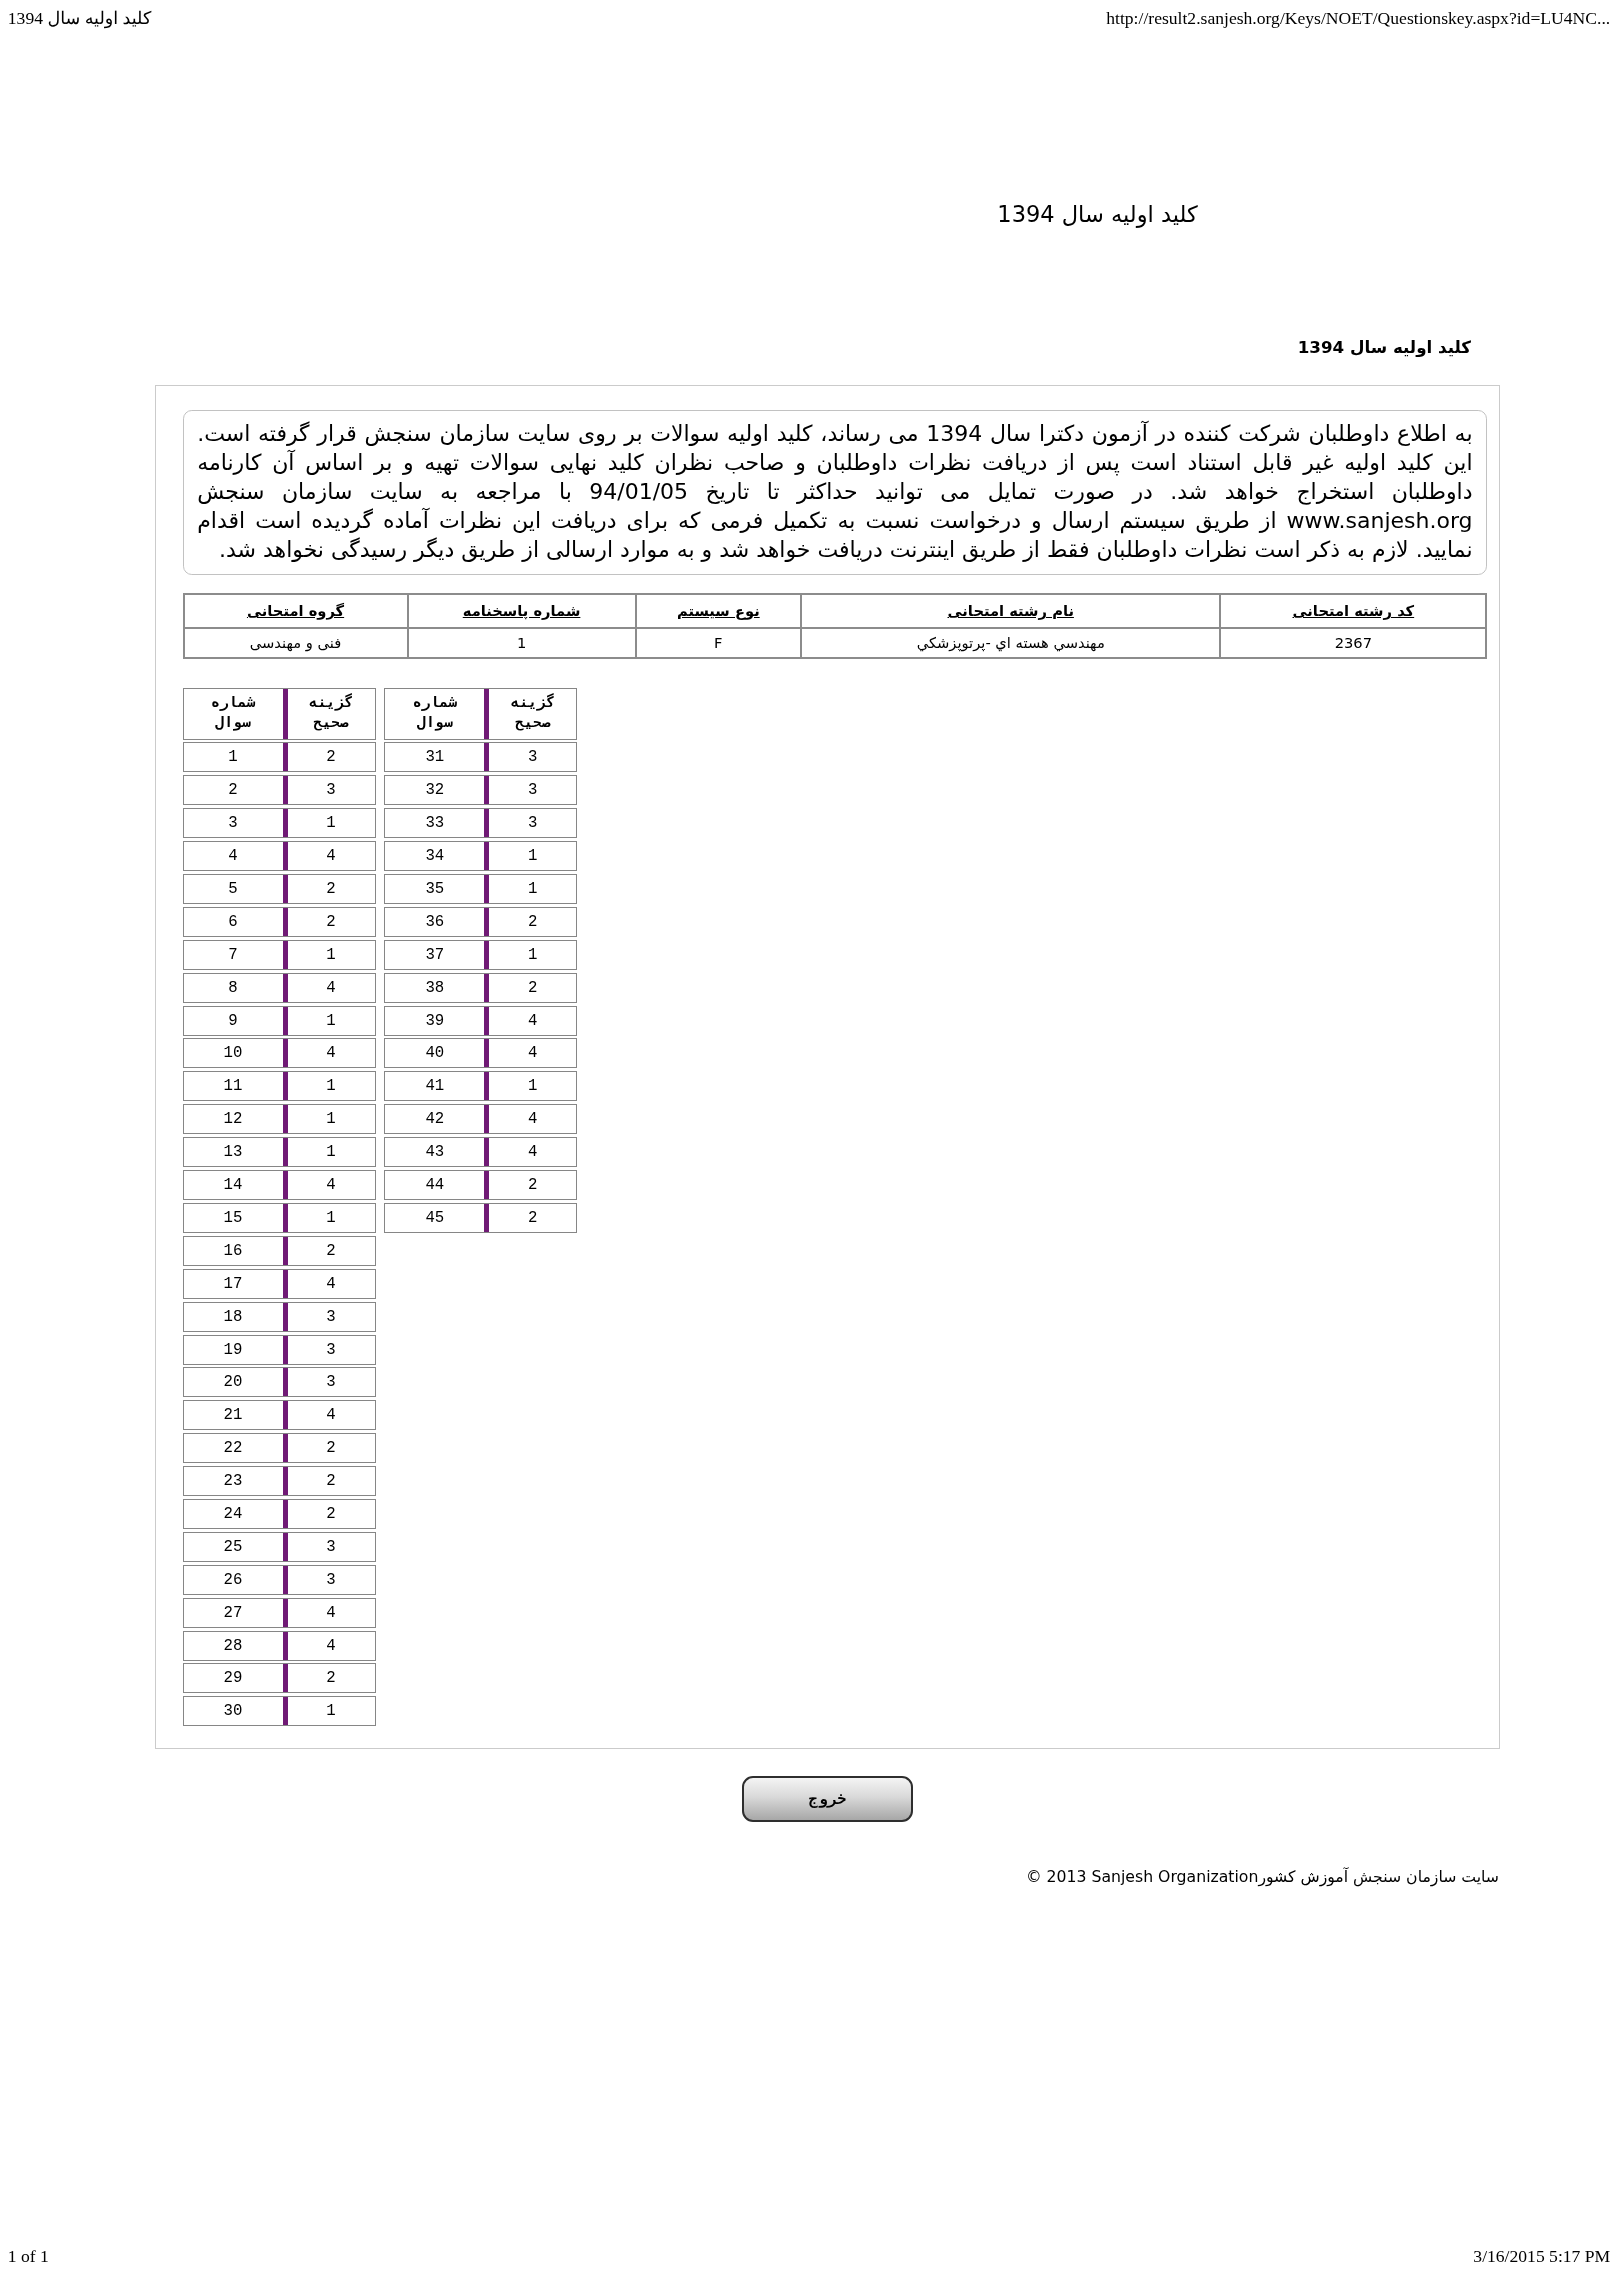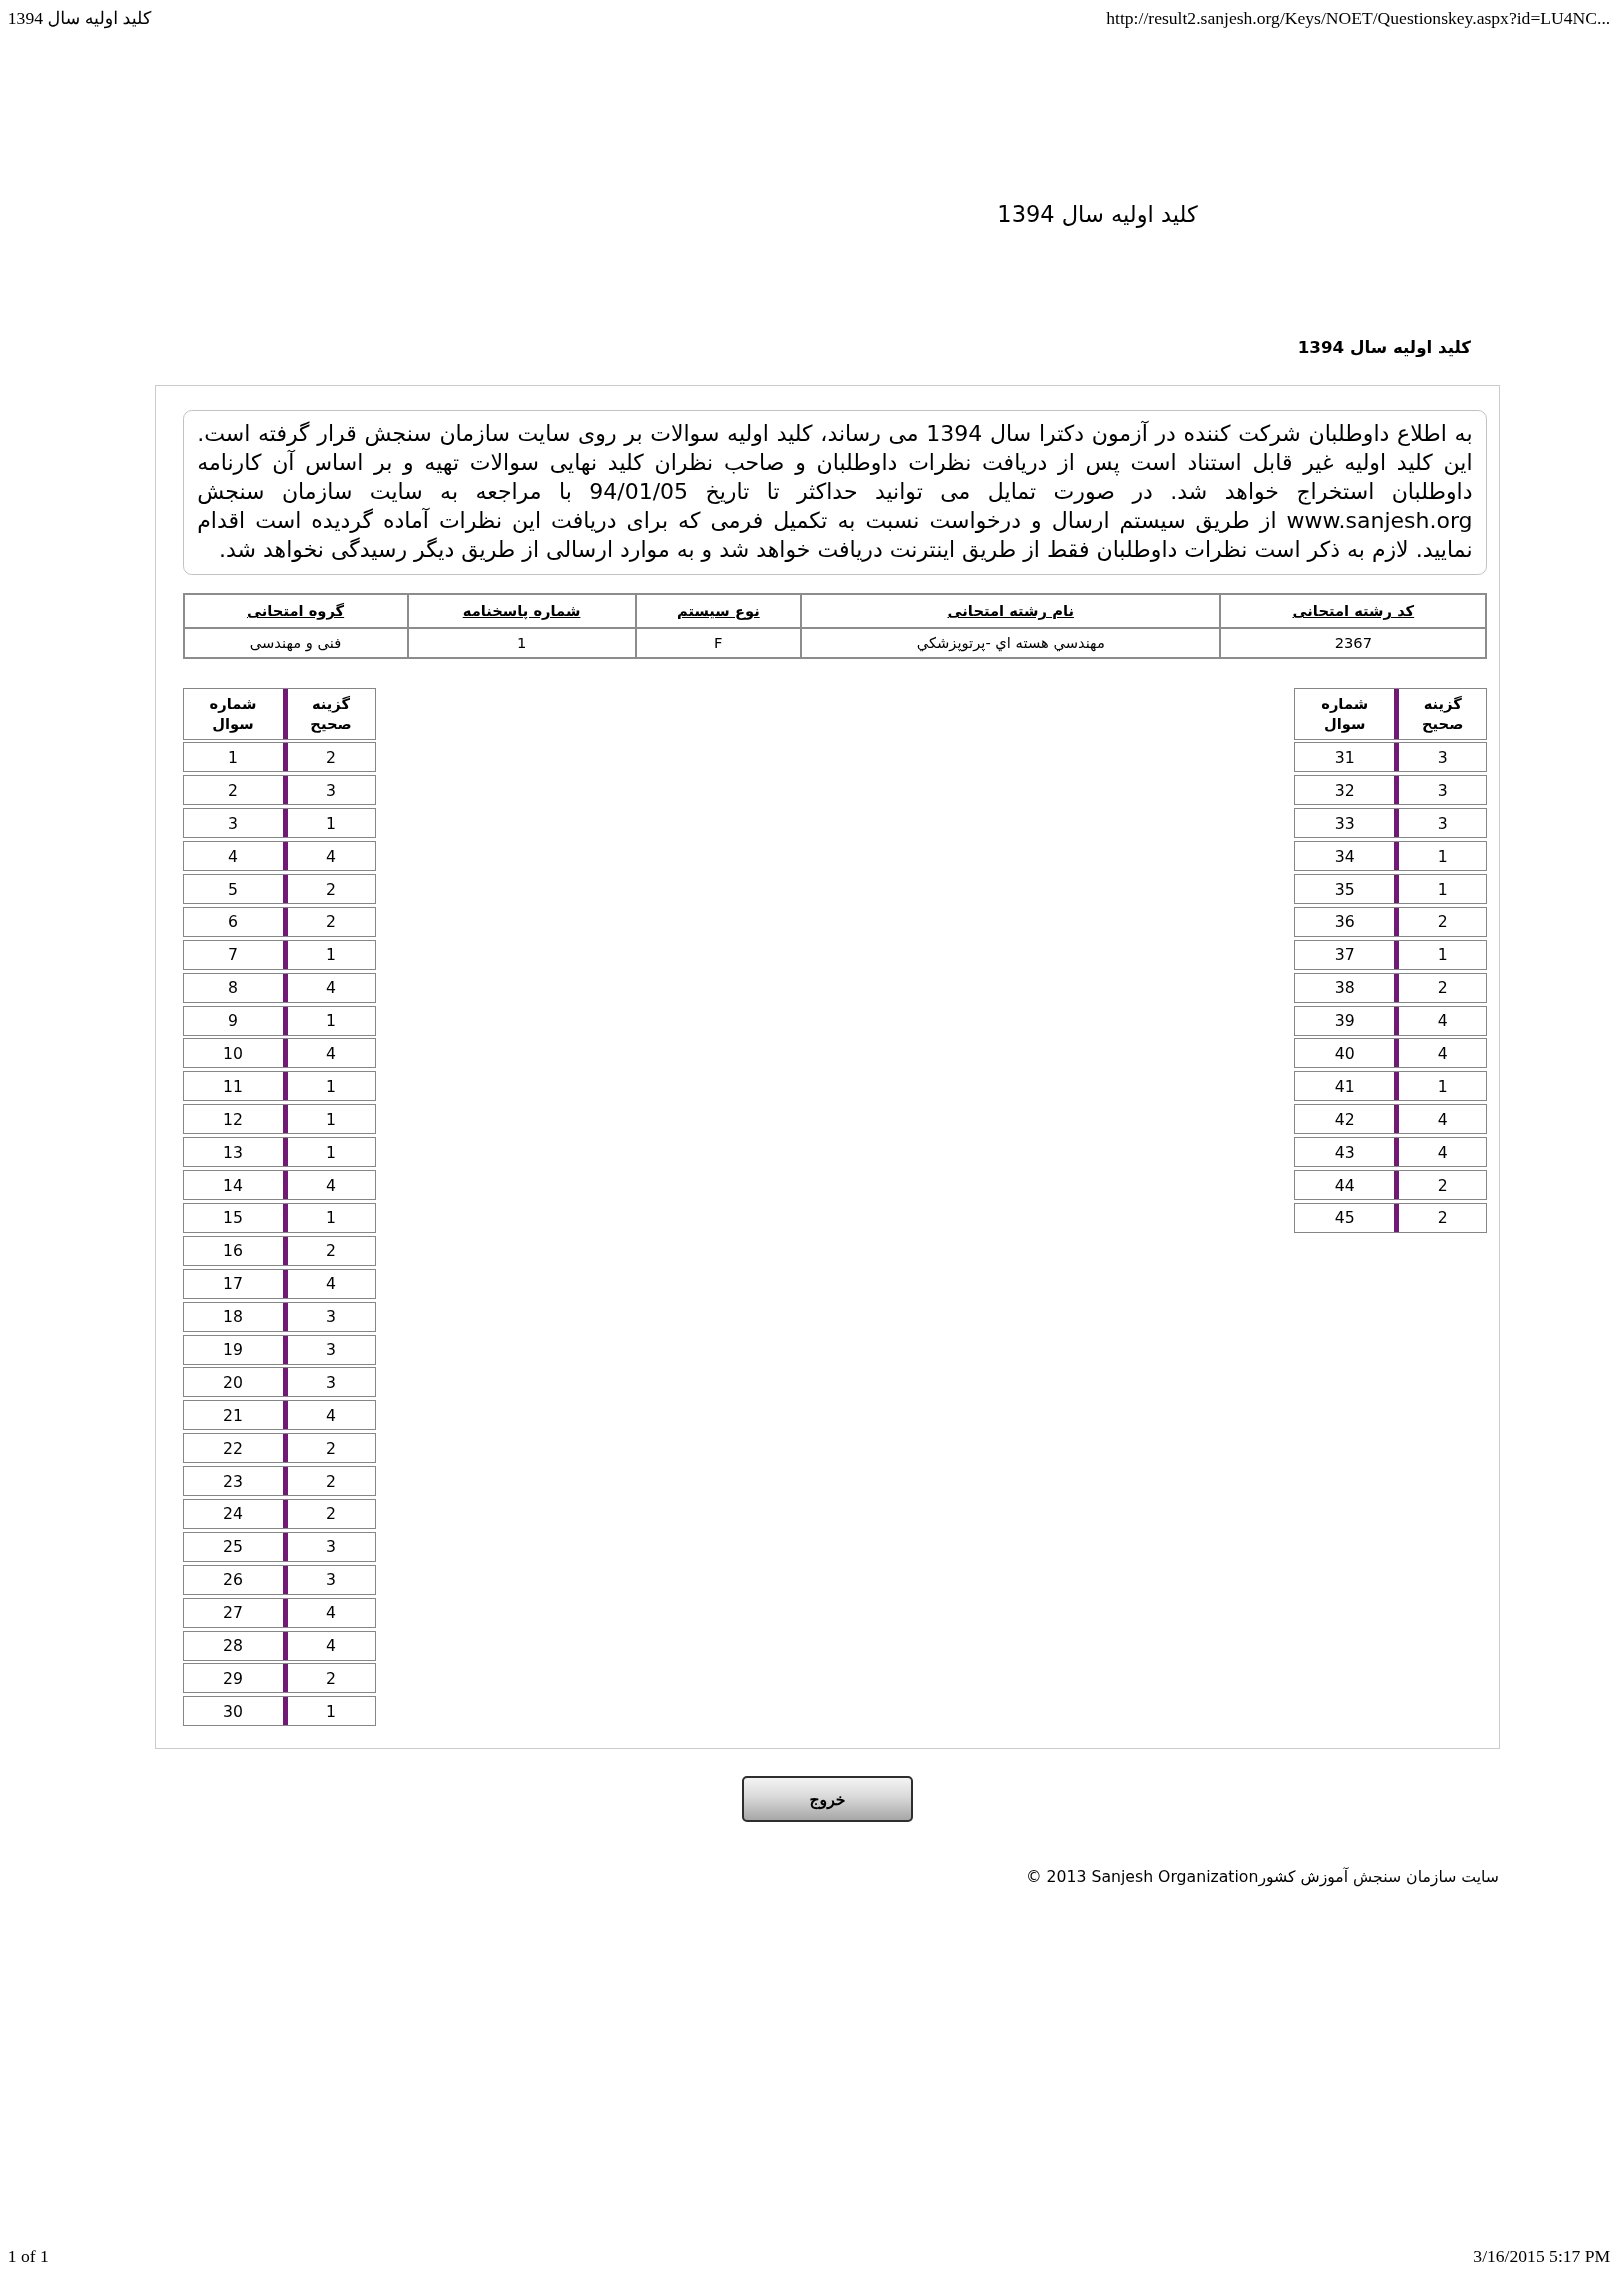--- a/index.html
+++ b/index.html
@@ -59,21 +59,21 @@
   table.info-table td { height:30px; font-weight:normal; }
   .col-code   { width:20.4%; }
   .col-major  { width:32.2%; }
   .col-book   { width:12.7%; }
   .col-sheet  { width:17.5%; }
   .col-group  { width:17.2%; }
 
   
   .answers-row {
     direction:ltr; display:flex; gap:8.8px; margin-top:29px;
-    justify-content:space-between; align-items:flex-start;
+    justify-content:flex-start; align-items:flex-start;font-family:Liberation Mono, monospace;
   }
   .ak-table { width:193px; }
   .ak-header, .ak-row {
     display:flex; border:1px solid #868686; margin-bottom:2.9px; background:#fff;
   }
   .ak-header { height:52px; }
   .ak-row { height:30px; }
   .ak-cell {
     display:flex; align-items:center; justify-content:center;
     text-align:center; font-size:15.7px;
@@ -82,22 +82,22 @@
   .ak-cell.a { flex:1; border-left:5px solid #701a75; }
   .ak-header .ak-cell {
     font-weight:bold; font-size:14.7px; line-height:19.6px;
     white-space:pre-line; direction:rtl;
   }
 
   
   .exit-button {
     display:block; margin:27.4px auto 0 auto; width:171px; height:46px;
     background:linear-gradient(to bottom, #f4f4f4 0%, #d9d9d9 45%, #a7a7a7 100%);
-    border:2px solid #2e2e2e; border-radius:5px;
-    font-family:Liberation Serif, serif; font-size:15.7px; font-weight:bold;
+    border:2px solid #2e2e2e; border-radius:11px;
+    font-family:Liberation Mono, monospace; font-size:15.7px; font-weight:bold;
     color:#000; cursor:pointer; direction:rtl;
   }
 
   
   .site-footer {
     position:absolute; top:1867px; left:127px; right:121px;
     display:flex; justify-content:flex-end; align-items:baseline;
     font-size:15.7px;
   }
 </style>

